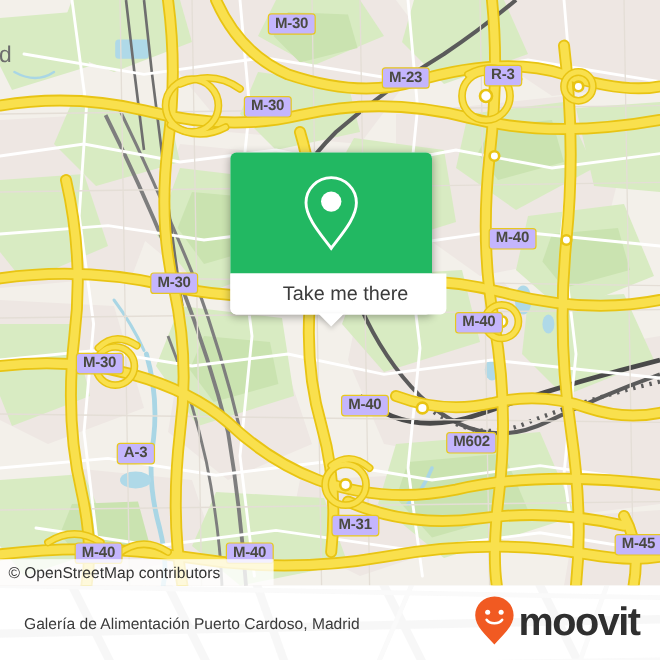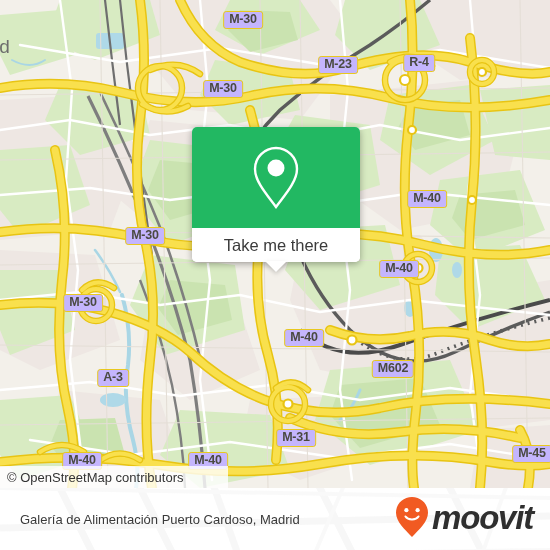--- a/index.html
+++ b/index.html
@@ -90,20 +90,21 @@
     width: 168px;
     height: 34px;
     background: #ffffff;
     border-radius: 0 0 5px 5px;
     display: flex;
     align-items: center;
     justify-content: center;
     font-size: 16.5px;
     color: #3b3b3b;
     font-family: "Liberation Sans", sans-serif;
+    padding-left: 12px;
   }
   #popup-tail {
     position: absolute;
     left: 50%;
     top: 134px;
     margin-left: -11px;
     width: 0; height: 0;
     border-left: 11px solid transparent;
     border-right: 11px solid transparent;
     border-top: 11px solid #ffffff;
@@ -158,21 +159,20 @@
     white-space: nowrap;
   }
   #footer-logo {
     position: absolute;
     right: 17px;
     top: 0;
     height: 58px;
     display: flex;
     align-items: center;
     gap: 2px;
-    font-style: italic;
   }
   #moovit-word {
     font-size: 33px;
     font-family: "Liberation Sans", sans-serif;
     font-weight: bold;
     color: #2f2f2f;
     letter-spacing: -1.2px;
     line-height: 33px;
   }
 </style>
@@ -373,21 +373,21 @@
           <circle cx="412" cy="130" r="4"></circle>
           <circle cx="352" cy="340" r="4.5"></circle>
         </g>
       </g>
     </svg>
 
     <div class="city-label" style="left:-12px; top:36px;">rid</div>
 
     <div class="shield" style="left:243px; top:20px;">M-30</div>
     <div class="shield" style="left:338px; top:65px;">M-23</div>
-    <div class="shield" style="left:419px; top:63px;">R-4</div>
+    <div class="shield" style="left:419px; top:63px;">R-3</div>
     <div class="shield" style="left:223px; top:89px;">M-30</div>
     <div class="shield" style="left:427px; top:199px;">M-40</div>
     <div class="shield" style="left:145px; top:236px;">M-30</div>
     <div class="shield" style="left:399px; top:269px;">M-40</div>
     <div class="shield" style="left:83px;  top:303px;">M-30</div>
     <div class="shield" style="left:304px; top:338px;">M-40</div>
     <div class="shield" style="left:393px; top:369px;">M602</div>
     <div class="shield" style="left:113px; top:378px;">A-3</div>
     <div class="shield" style="left:296px; top:414px;margin-top:24px;">M-31</div>
     <div class="shield" style="left:532px; top:454px;">M-45</div>

